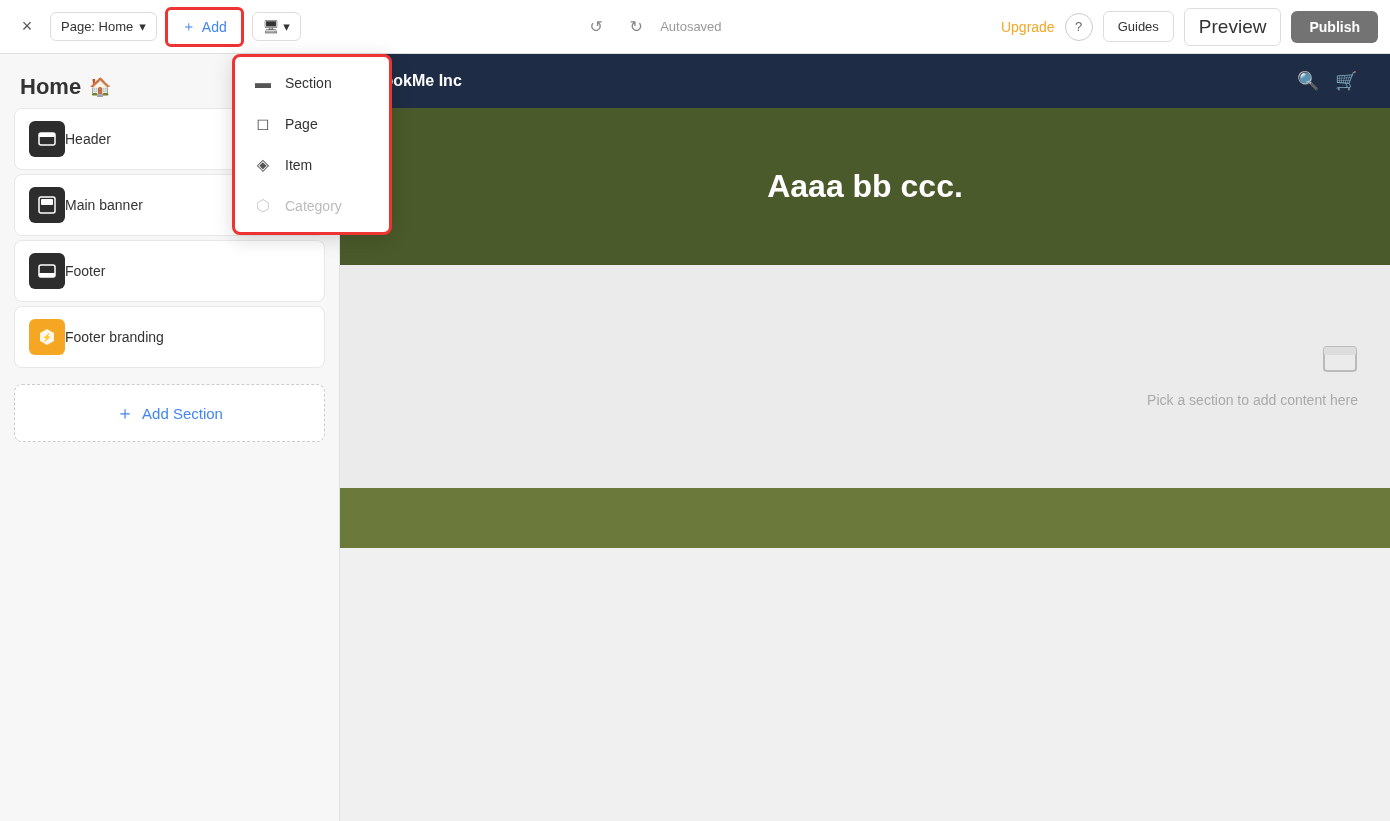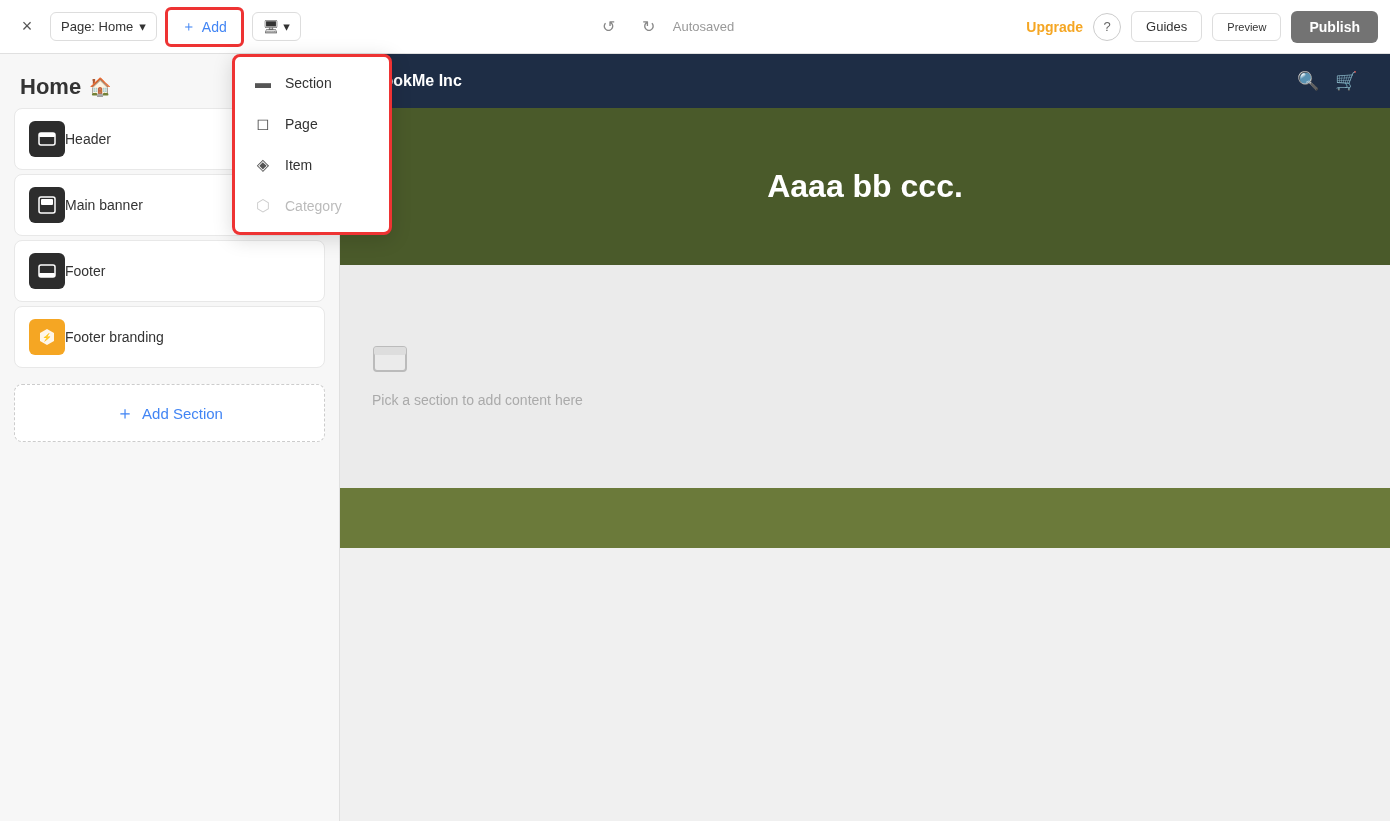--- a/index.html
+++ b/index.html
@@ -39,33 +39,33 @@
     .view-btn {
       display: flex; align-items: center; gap: 4px; padding: 6px 10px;
       border: 1px solid #ddd; border-radius: 6px; background: #fff; cursor: pointer;
       font-size: 13px; color: #333;
     }
     .undo-btn, .redo-btn {
       width: 32px; height: 32px; display: flex; align-items: center; justify-content: center;
       border: none; background: none; cursor: pointer; color: #888; font-size: 16px;
     }
     .autosaved { font-size: 13px; color: #999; }
-    .upgrade-btn { color: #f5a623; font-size: 14px; font-weight: 700; background: none; border: none; cursor: pointer; }
+    .upgrade-btn { color: #f5a623; font-size: 14px; font-weight: 400; background: none; border: none; cursor: pointer; }
     .help-btn {
       width: 28px; height: 28px; border-radius: 50%; border: 1px solid #ccc;
       display: flex; align-items: center; justify-content: center; cursor: pointer;
       font-size: 13px; color: #666; background: #fff;
     }
     .guides-btn {
       padding: 7px 14px; border: 1px solid #ddd; border-radius: 6px;
       background: #fff; cursor: pointer; font-size: 13px; color: #333;
     }
     .preview-btn {
       padding: 7px 14px; border: 1px solid #ddd; border-radius: 6px;
-      background: #fff; cursor: pointer; font-size: 11px; color: #333;
+      background: #fff; cursor: pointer; font-size: 19px; color: #333;
     }
     .publish-btn {
       padding: 8px 18px; background: #737373; color: #fff; border: none;
       border-radius: 6px; font-size: 14px; font-weight: 700; cursor: pointer;
     }
 
     
     .main-layout {
       display: flex;
       height: calc(821px - 54px);
@@ -163,21 +163,21 @@
     .site-nav-icons { display: flex; gap: 16px; color: #fff; font-size: 18px; }
     .site-hero {
       background: #4a5a2a;
       padding: 60px 32px;
       text-align: center;
     }
     .site-hero-text { color: #fff; font-size: 32px; font-weight: 700; }
     .site-empty-section {
       background: #ebebeb;
       padding: 80px 32px;
-      display: flex; flex-direction: column; align-items: flex-start; gap: 12px;
+      display: flex; flex-direction: column; align-items: flex-end; gap: 12px;
     }
     .empty-section-icon { font-size: 28px; color: #bbb; }
     .empty-section-text { font-size: 14px; color: #aaa; }
     .site-footer-bg {
       background: #6b7a3a;
       height: 60px;
     }
   </style>
 </head>
 <body>

